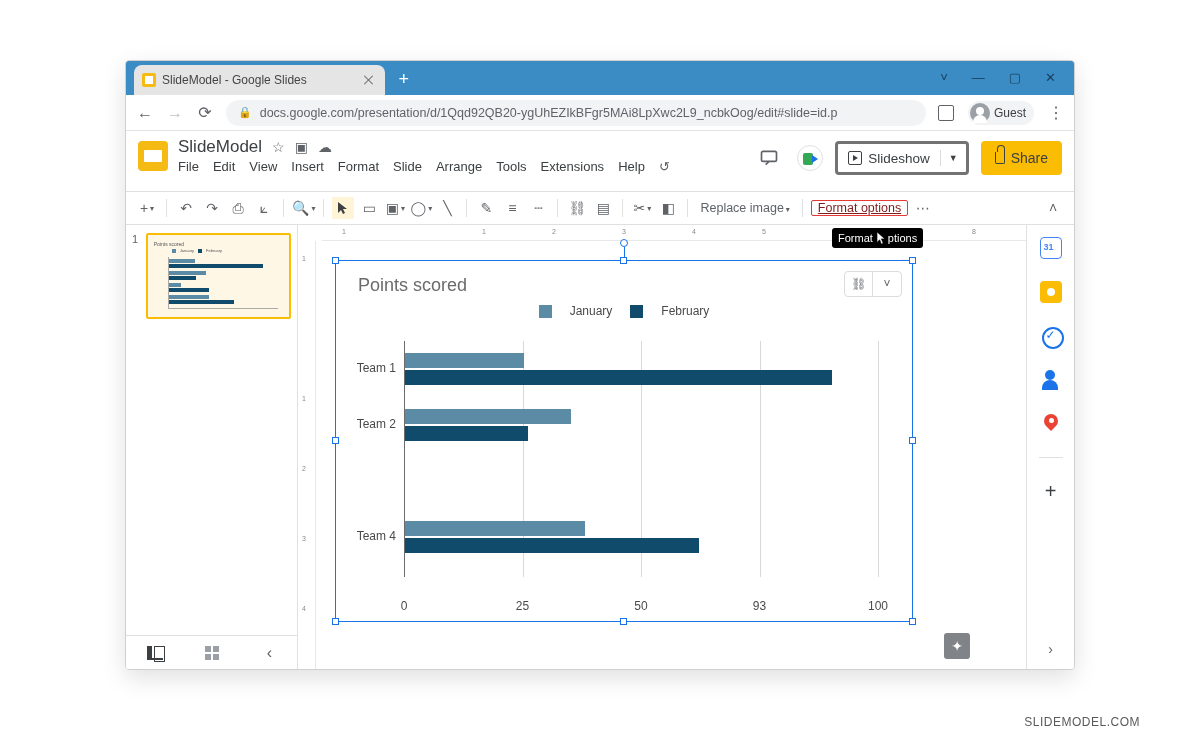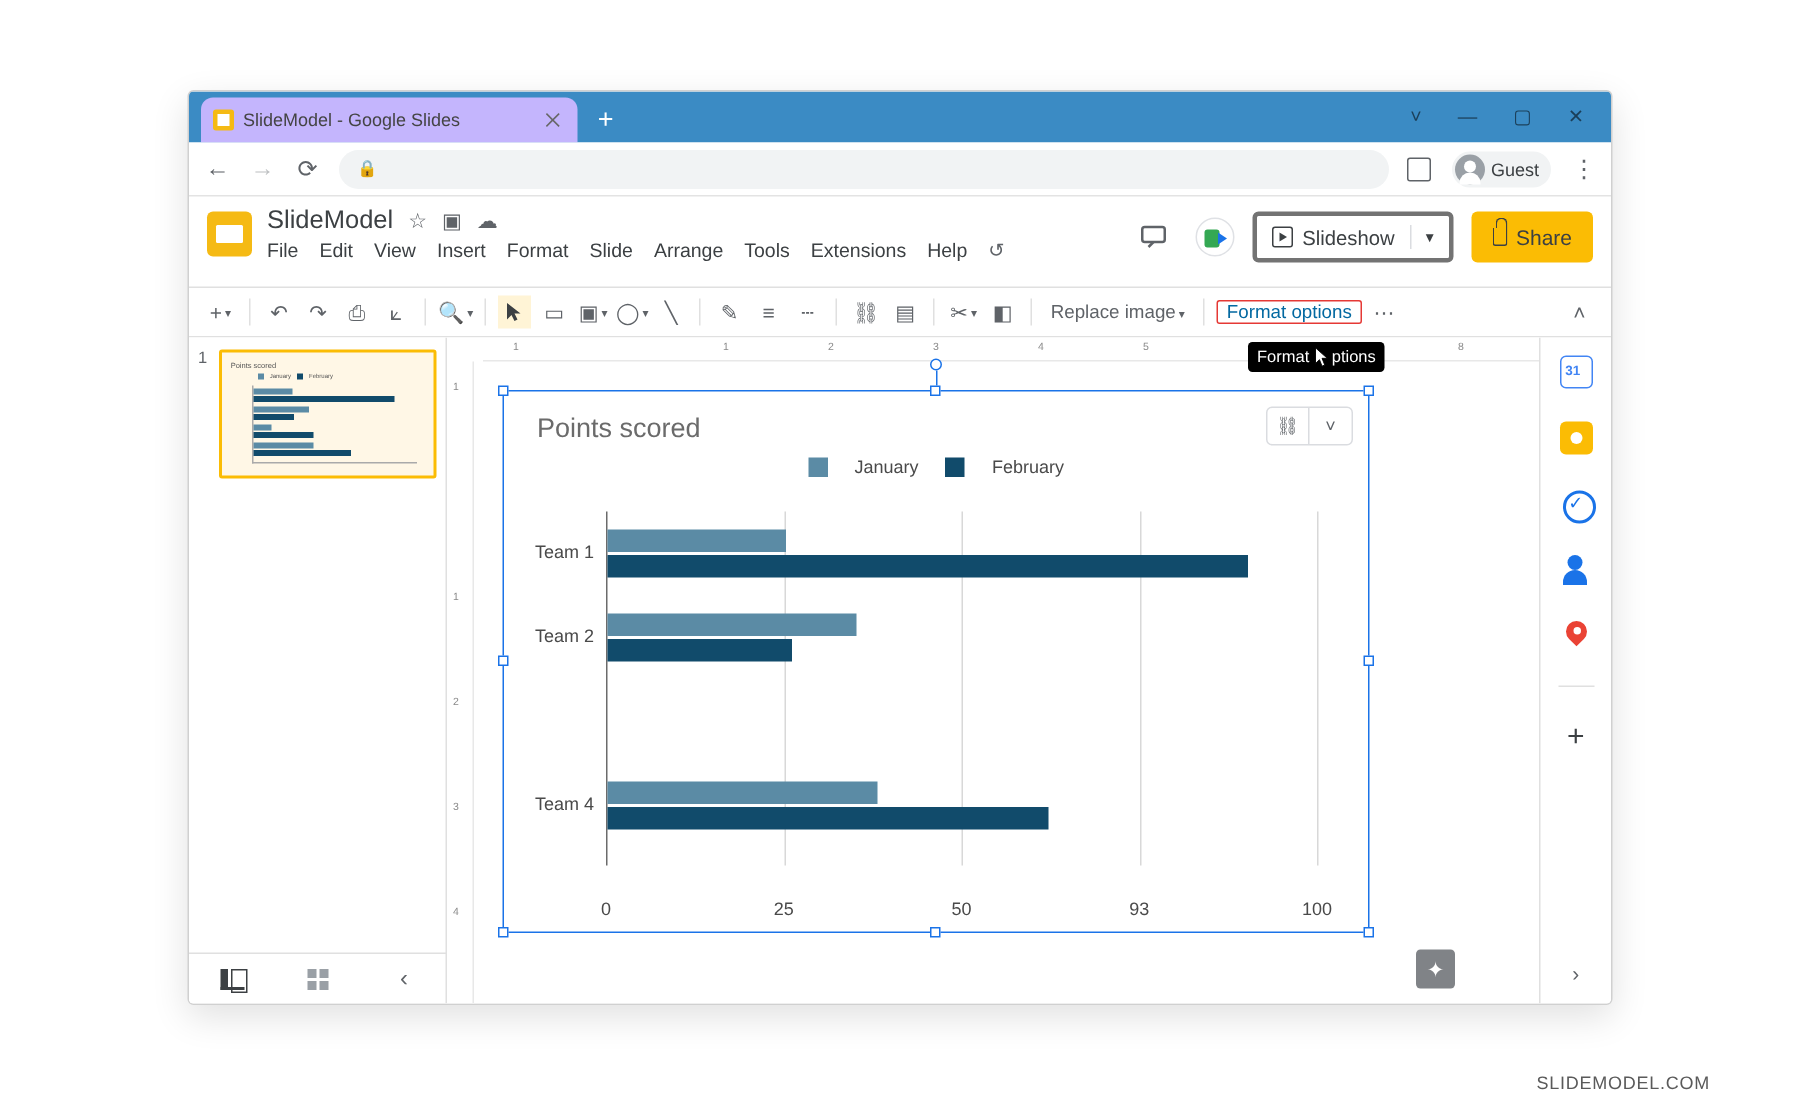--- a/index.html
+++ b/index.html
@@ -1,20 +1,20 @@
 <!DOCTYPE html>
 <html><head>
 <meta charset="utf-8">
 <style>
   * { box-sizing: border-box; margin: 0; padding: 0; font-family: Arial, "Helvetica Neue", sans-serif; }
   body { width: 1200px; height: 743px; background: #fff; position: relative; }
   .browser-frame { position: absolute; left: 125px; top: 60px; width: 950px; height: 610px; background: #fff; border: 1px solid #d0d0d0; box-shadow: 0 8px 24px rgba(0,0,0,0.12); border-radius: 4px; overflow: hidden; display: flex; flex-direction: column; }
   
   .tab-strip { height: 34px; background: #3b8bc4; display: flex; align-items: flex-end; padding-left: 8px; }
-  .tab { background: #c4b5fd; height: 30px; border-radius: 8px 8px 0 0; display: flex; align-items: center; padding: 0 10px 0 8px; font-size: 12px; color: #444; gap: 6px; }
+  .tab { background: #e5e5e5; height: 30px; border-radius: 8px 8px 0 0; display: flex; align-items: center; padding: 0 10px 0 8px; font-size: 12px; color: #444; gap: 6px; }
   .tab-favicon { width: 14px; height: 14px; background: #f5ba14; border-radius: 2px; position: relative; }
   .tab-favicon::after { content:""; position:absolute; left:3px; top:3px; width:8px; height:8px; background:#fff; }
   .tab-close { width:12px; height:12px; position:relative; margin-left: 50px;}
   .tab-close::before, .tab-close::after { content:""; position:absolute; left:5px; top:0; width:1px; height:12px; background:#666;}
   .tab-close::before { transform:rotate(45deg);} .tab-close::after{transform:rotate(-45deg);}
   .newtab { width: 22px; height: 22px; color: #fff; font-size: 18px; margin-left: 8px; margin-bottom: 4px; text-align:center; line-height:20px;}
   .win-controls { margin-left: auto; display:flex; gap: 24px; padding: 0 18px 10px 0; color: rgba(0,0,0,0.55);}
   .win-controls span { font-size: 13px; }
   
   .omnibox-row { height: 36px; background: #fff; display:flex; align-items:center; padding: 0 10px; gap: 12px; border-bottom: 1px solid #e3e3e3;}
@@ -51,21 +51,21 @@
   .share-btn { background:#fbbc04; border-radius:4px; height:34px; display:flex; align-items:center; padding:0 14px; gap:6px; font-size:14px; font-weight:500; color:#3c4043;}
   .share-btn .lock{width:10px;height:12px;border:1.8px solid #3c4043;border-top:none;border-radius:0 0 2px 2px;position:relative;}
   .share-btn .lock::before{content:"";position:absolute;left:1px;top:-7px;width:6px;height:6px;border:1.8px solid #3c4043;border-bottom:none;border-radius:5px 5px 0 0;}
   
   .toolbar { height:34px; border-top:1px solid #e0e0e0; border-bottom:1px solid #e0e0e0; display:flex; align-items:center; padding:0 10px; gap:4px; font-size:12px; color:#5f6368;}
   .tb-ic { min-width:22px; height:22px; display:flex; align-items:center; justify-content:center; font-size:14px; color:#5f6368;}
   .tb-sep { width:1px; height:18px; background:#e0e0e0; margin:0 4px;}
   .tb-drop::after{content:"▾"; font-size:8px; margin-left:2px; color:#5f6368;}
   .selcursor{background:#fff4d6; width:22px;height:22px;display:flex;align-items:center;justify-content:center;}
   .replace-img { font-size:12.5px; color:#5f6368; padding:0 4px;}
-  .format-opt { font-size:12.5px; color:#0369a1; padding:0 6px; border:1.5px solid #e53935; border-radius:2px;}
+  .format-opt { font-size:12.5px; color:#7f1d1d; padding:0 6px; border:1.5px solid #e53935; border-radius:2px;text-decoration:underline;}
   .tooltip { position:absolute; left:832px; top:228px; background:#000; color:#fff; font-size:11px; padding:3px 6px; border-radius:3px; z-index:50; display:flex; align-items:center; gap:2px;}
   .tooltip .cursor-ic{width:11px;height:14px;}
   .more-ic { letter-spacing:1px;}
   .toolbar-spacer { flex:1;}
   .collapse-arrow { margin-left:8px;}
   
   .work-area { flex:1; display:flex; background:#fff; overflow:hidden;}
   
   .thumb-panel { width:172px; border-right:1px solid #e0e0e0; background:#fff; padding:8px 6px; position:relative;}
   .thumb-wrap { display:flex; gap:4px; align-items:flex-start;}
@@ -142,20 +142,21 @@
       <span>✕</span>
     </div>
   </div>
 
   <div class="omnibox-row">
     <div class="nav-icon">←</div>
     <div class="nav-icon" style="opacity:.4">→</div>
     <div class="nav-icon">⟳</div>
     <div class="url-bar">
       <span class="lock-icon">🔒</span>
+      <span>docs.google.com/presentation/d/1Qqd92QB20-ygUhEZIkBFgr5MAi8LpXwc2L9_ncbkOog/edit#slide=id.p</span>
     </div>
     <div class="omni-right">
       <div class="ext-box"></div>
       <div class="avatar-guest">
         <span class="avatar-circle"></span>
         <span>Guest</span>
       </div>
       <div class="kebab">⋮</div>
     </div>
   </div>

